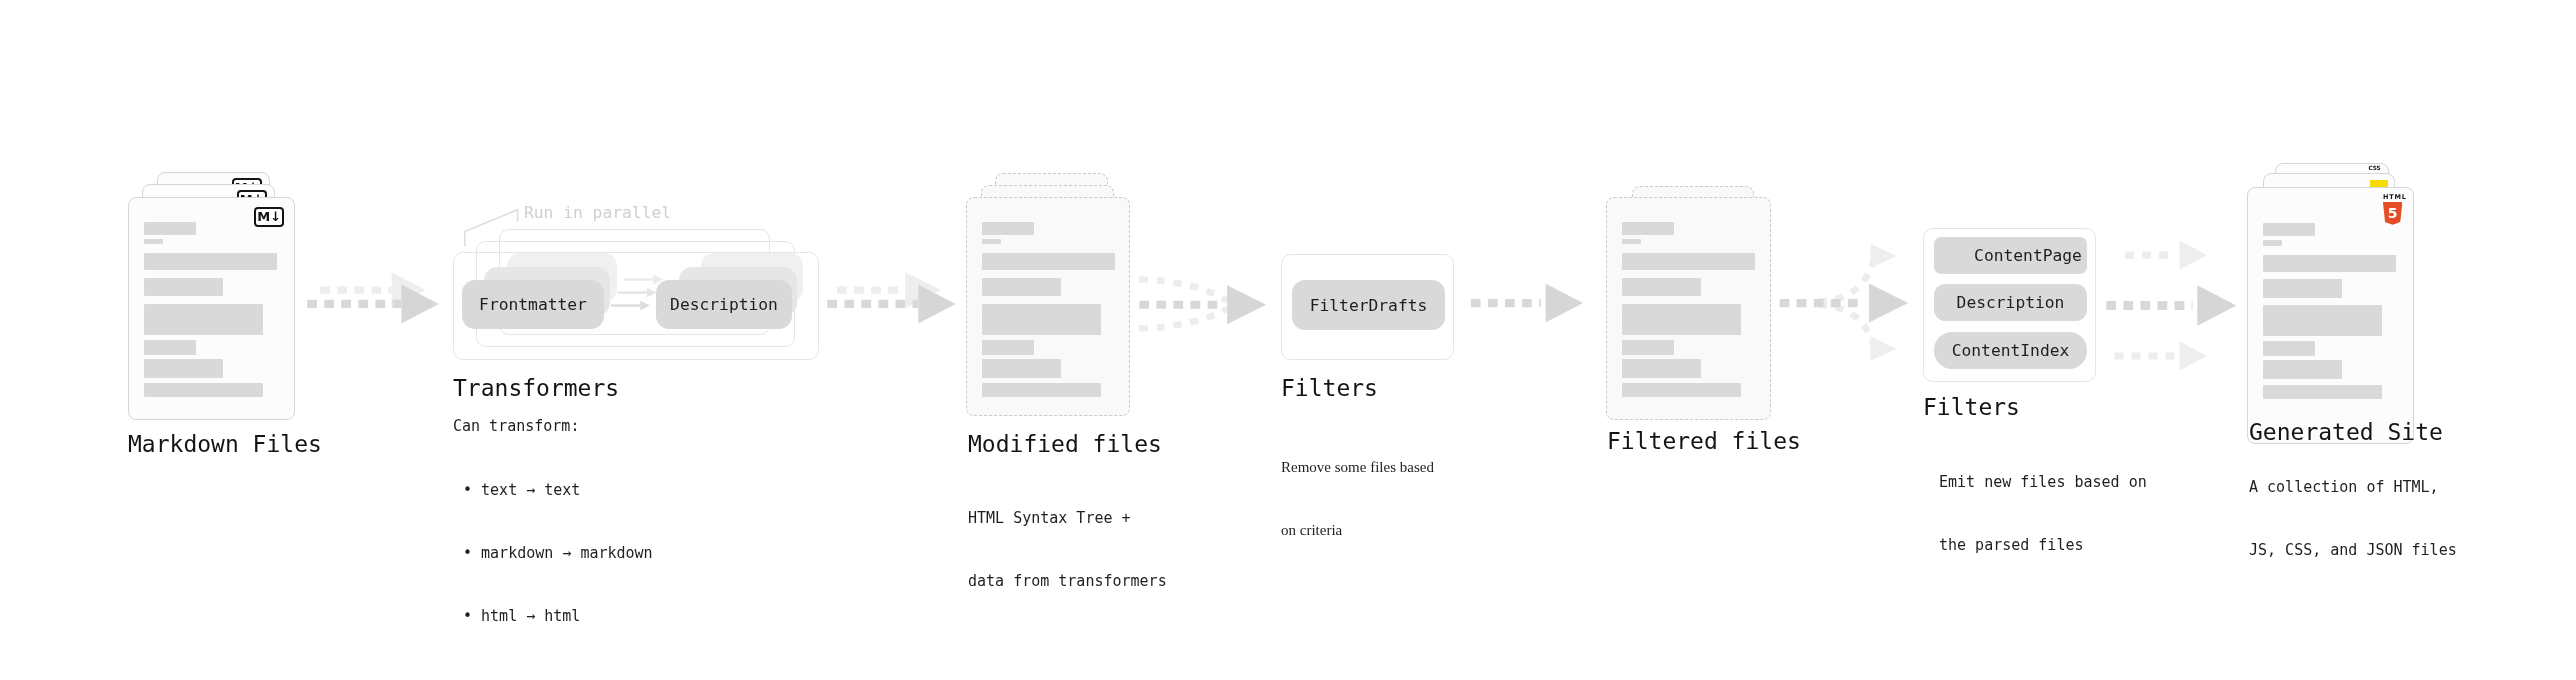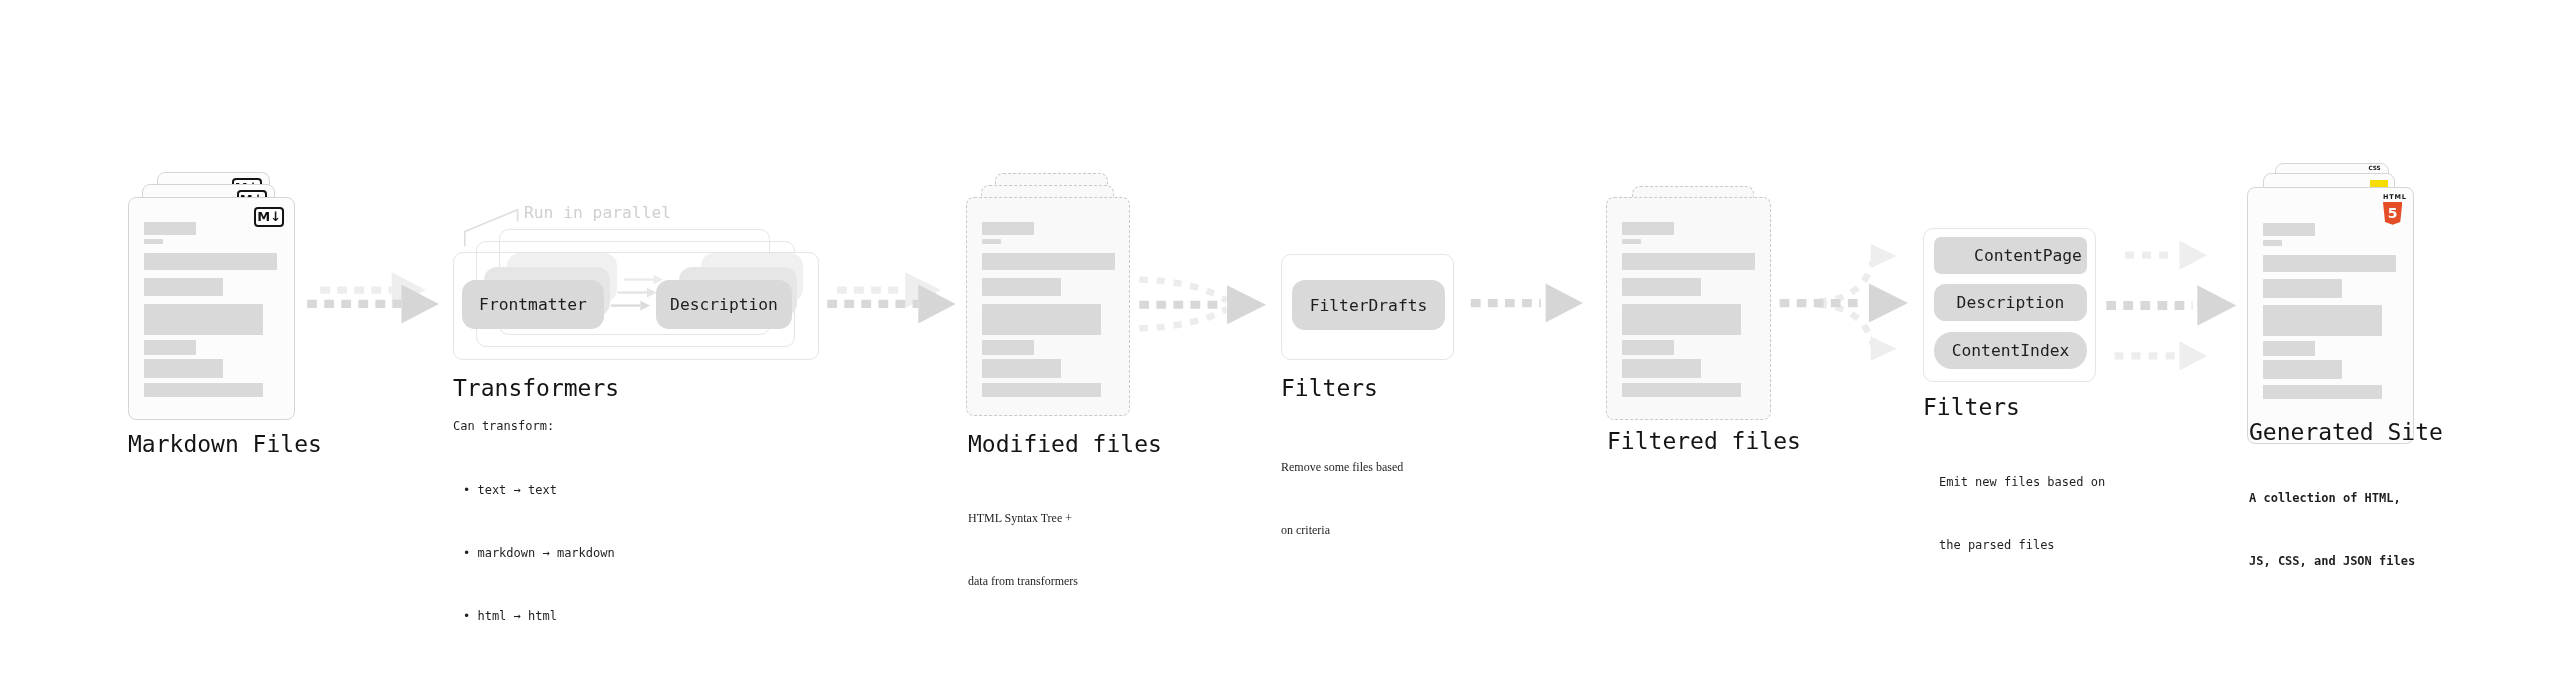--- a/index.html
+++ b/index.html
@@ -42,21 +42,21 @@
   
   .frame{position:absolute;border:1.6px solid #e5e5e5;border-radius:9.8px;box-sizing:border-box;background:transparent;}
   .frame.filled{background:#ffffff;}
   .pill{position:absolute;background:#d9d9d9;border-radius:13px;color:#1e1e1e;font-size:16.3px;
         display:flex;align-items:center;justify-content:center;box-sizing:border-box;}
   .pill.ghost1{background:#e6e6e6;}
   .pill.ghost2{background:#f0f0f0;}
 
   
   .stage-title{position:absolute;font-size:23px;line-height:24.4px;color:#141414;white-space:pre;}
-  .stage-desc{position:absolute;font-size:12px;line-height:21px;color:#1f1f1f;white-space:pre;}
+  .stage-desc{position:absolute;font-size:15px;line-height:21px;color:#1f1f1f;white-space:pre;}
   .note{position:absolute;font-size:16.3px;color:#cfcfcf;white-space:pre;}
 
   .overlay{position:absolute;left:0;top:0;pointer-events:none;}
 </style>
 </head>
 <body>
 
 <div class="canvas">
 
   <svg class="overlay" width="2576" height="681" viewBox="0 0 3170 838">
@@ -173,21 +173,21 @@
           <div class="ln ln2"></div>
           <div class="ln ln3"></div>
           <div class="ln ln4"></div>
         <div class="ln ln5"></div>
           <div class="ln ln6"></div>
           <div class="ln ln7"></div>
           <div class="ln ln8"></div>
       </div>
     </div>
     <div class="stage-title" style="left:968px;top:432px;">Modified files</div>
-    <div class="stage-desc" style="left:968px;top:466px;font-family:Liberation Serif, serif;">
+    <div class="stage-desc" style="left:968px;top:466px;">
       <div>HTML Syntax Tree +</div>
       <div>data from transformers</div>
     </div>
   </div>
 
   <div>
     <div class="frame filled" style="left:1281px;top:254px;width:173px;height:106px;"></div>
     <div class="pill" style="left:1292px;top:280px;width:153px;height:50px;">FilterDrafts</div>
     <div class="stage-title" style="left:1281px;top:376px;">Filters</div>
     <div class="stage-desc" style="left:1281px;top:415px;font-family:Liberation Serif, serif;">
@@ -245,20 +245,20 @@
           <div class="ln ln2"></div>
           <div class="ln ln3"></div>
           <div class="ln ln4"></div>
         <div class="ln ln5"></div>
           <div class="ln ln6"></div>
           <div class="ln ln7"></div>
           <div class="ln ln8"></div>
       </div>
     </div>
     <div class="stage-title" style="left:2249px;top:420px;">Generated Site</div>
-    <div class="stage-desc" style="left:2249px;top:446px;font-weight:bold;">
+    <div class="stage-desc" style="left:2249px;top:435px;">
       <div>A collection of HTML,</div>
       <div>JS, CSS, and JSON files</div>
     </div>
   </div>
 
 </div>
 
 
 </body></html>

